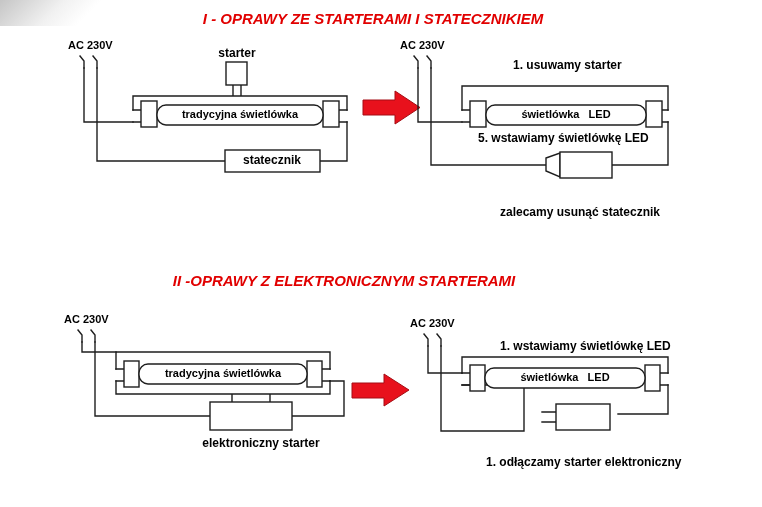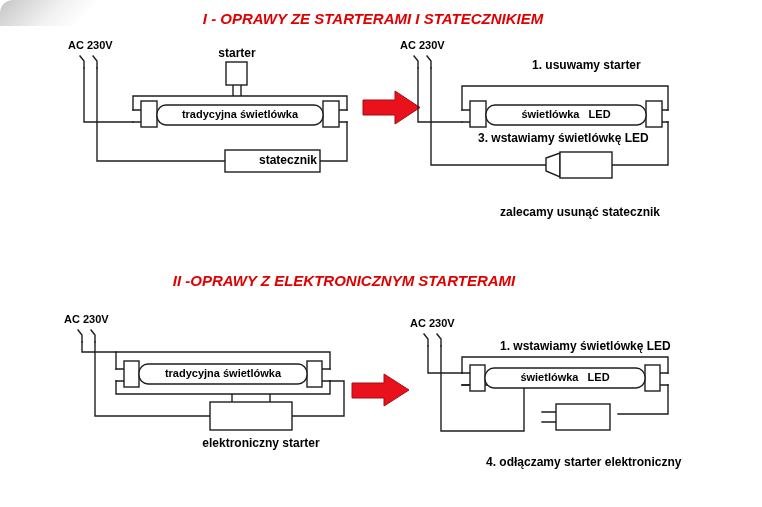--- a/index.html
+++ b/index.html
@@ -1,18 +1,18 @@
 <!DOCTYPE html>
 <html><head>
 <meta charset="utf-8">
 <style>
   html,body{margin:0;padding:0;background:#ffffff;}
   .canvas{
     position:relative;width:762px;height:507px;background:#ffffff;
-    font-family:"Liberation Sans",sans-serif;overflow:hidden;border-radius:13px;
+    font-family:"Liberation Sans",sans-serif;overflow:hidden;
   }
   svg{position:absolute;left:0;top:0;}
   .wire{stroke:#1e1e1e;stroke-width:1.4;fill:none;stroke-linecap:square;}
   .box{fill:#ffffff;stroke:#1e1e1e;stroke-width:1.4;}
   .arrow{fill:#e8111c;stroke:#a50d14;stroke-width:1;}
   .lbl{position:absolute;font-size:12px;font-weight:bold;color:#000;white-space:nowrap;}
   .ac{font-size:11px;}
   .tube-lbl{font-size:11px;}
   .pre{white-space:pre;}
   .ctr{transform:translateX(-50%);}
@@ -84,32 +84,32 @@
       <rect class="box" x="485" y="368" width="160" height="20" rx="9"></rect>
       <rect class="box" x="556" y="404" width="54" height="26"></rect>
     </g>
   </svg>
 
   <div class="title" style="left:373px;top:10px;">I - OPRAWY ZE STARTERAMI I STATECZNIKIEM</div>
 
   <div class="lbl ac" style="left:68px;top:39px;">AC 230V</div>
   <div class="lbl ctr" style="left:237px;top:46px;">starter</div>
   <div class="lbl tube-lbl ctr" style="left:240px;top:108px;">tradycyjna świetlówka</div>
-  <div class="lbl ctr" style="left:272px;top:153px;margin-left:16px;">statecznik</div>
+  <div class="lbl ctr" style="left:272px;top:153px;">statecznik</div>
 
   <div class="lbl ac" style="left:400px;top:39px;">AC 230V</div>
-  <div class="lbl" style="left:532px;top:58px;">1. usuwamy starter</div>
+  <div class="lbl" style="left:513px;top:58px;">1. usuwamy starter</div>
   <div class="lbl tube-lbl ctr pre" style="left:566px;top:108px;">świetlówka   LED</div>
-  <div class="lbl" style="left:478px;top:131px;">3. wstawiamy świetlówkę LED</div>
+  <div class="lbl" style="left:478px;top:131px;">5. wstawiamy świetlówkę LED</div>
   <div class="lbl ctr" style="left:580px;top:205px;">zalecamy usunąć statecznik</div>
 
   <div class="title" style="left:344px;top:272px;">II -OPRAWY Z ELEKTRONICZNYM STARTERAMI</div>
 
   <div class="lbl ac" style="left:64px;top:313px;">AC 230V</div>
   <div class="lbl tube-lbl ctr" style="left:223px;top:367px;">tradycyjna świetlówka</div>
   <div class="lbl ctr" style="left:261px;top:436px;">elektroniczny starter</div>
 
   <div class="lbl ac" style="left:410px;top:317px;">AC 230V</div>
   <div class="lbl" style="left:500px;top:339px;">1. wstawiamy świetlówkę LED</div>
   <div class="lbl tube-lbl ctr pre" style="left:565px;top:371px;">świetlówka   LED</div>
-  <div class="lbl" style="left:486px;top:455px;">4. odłączamy starter elektroniczny</div>
+  <div class="lbl" style="left:486px;top:455px;">1. odłączamy starter elektroniczny</div>
 
 </div>
 
 </body></html>

